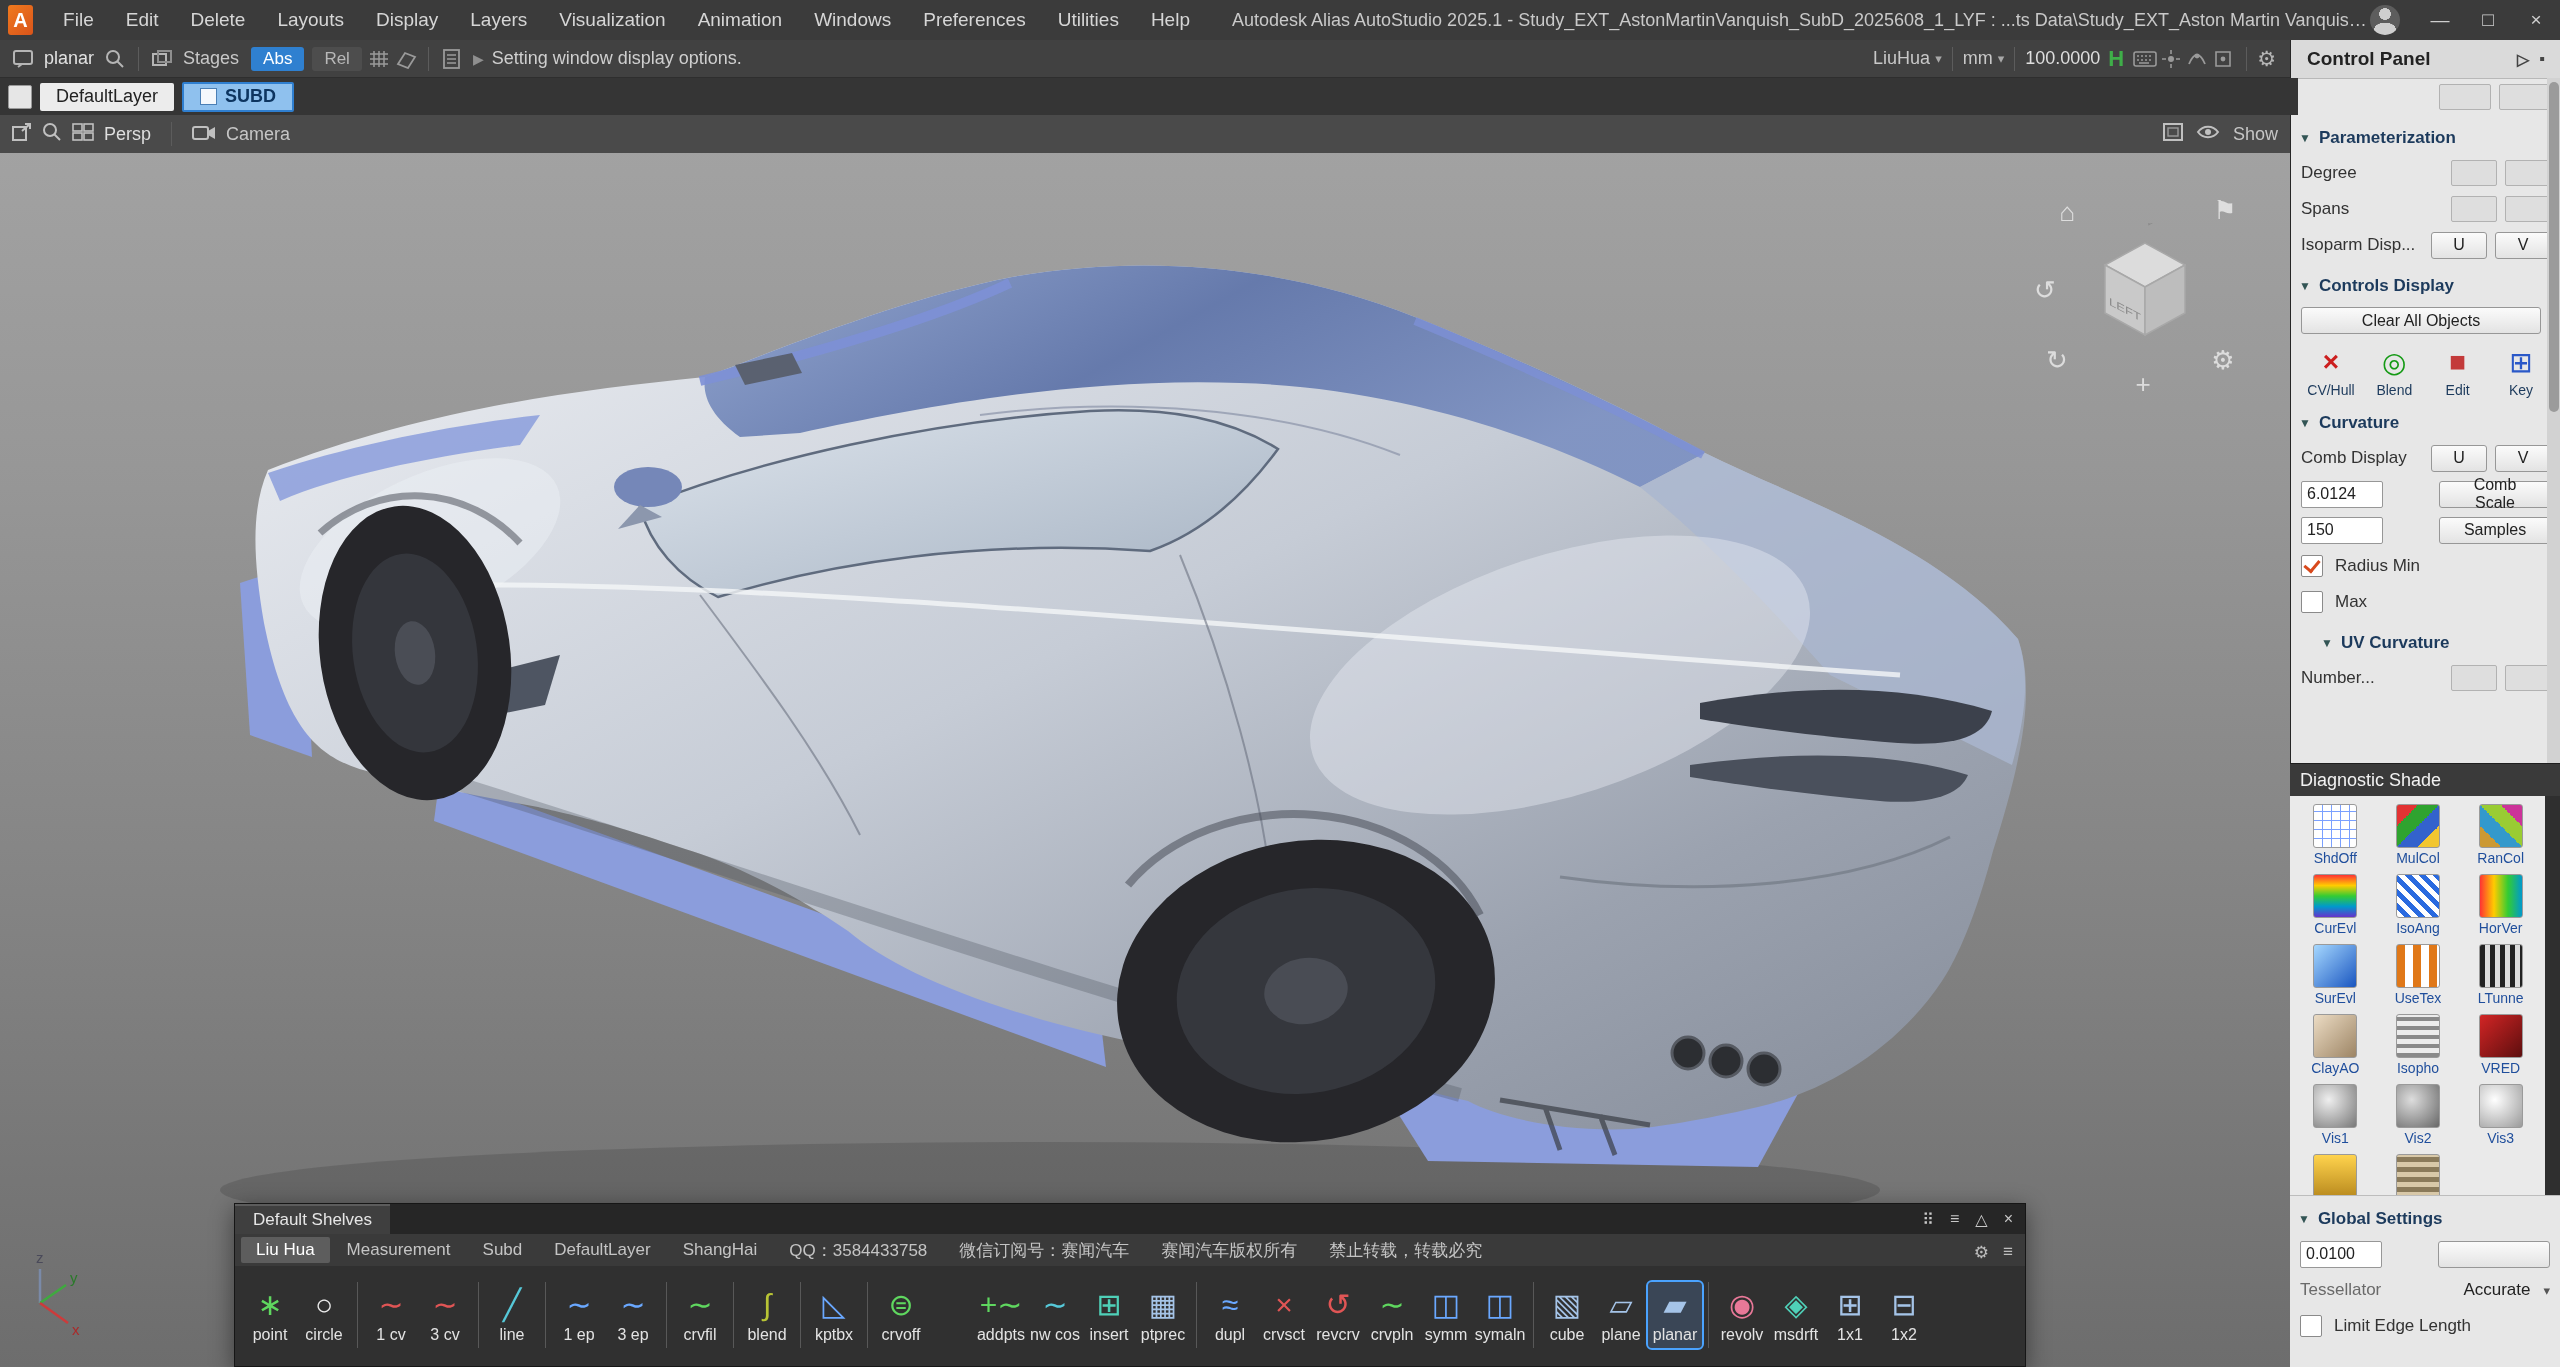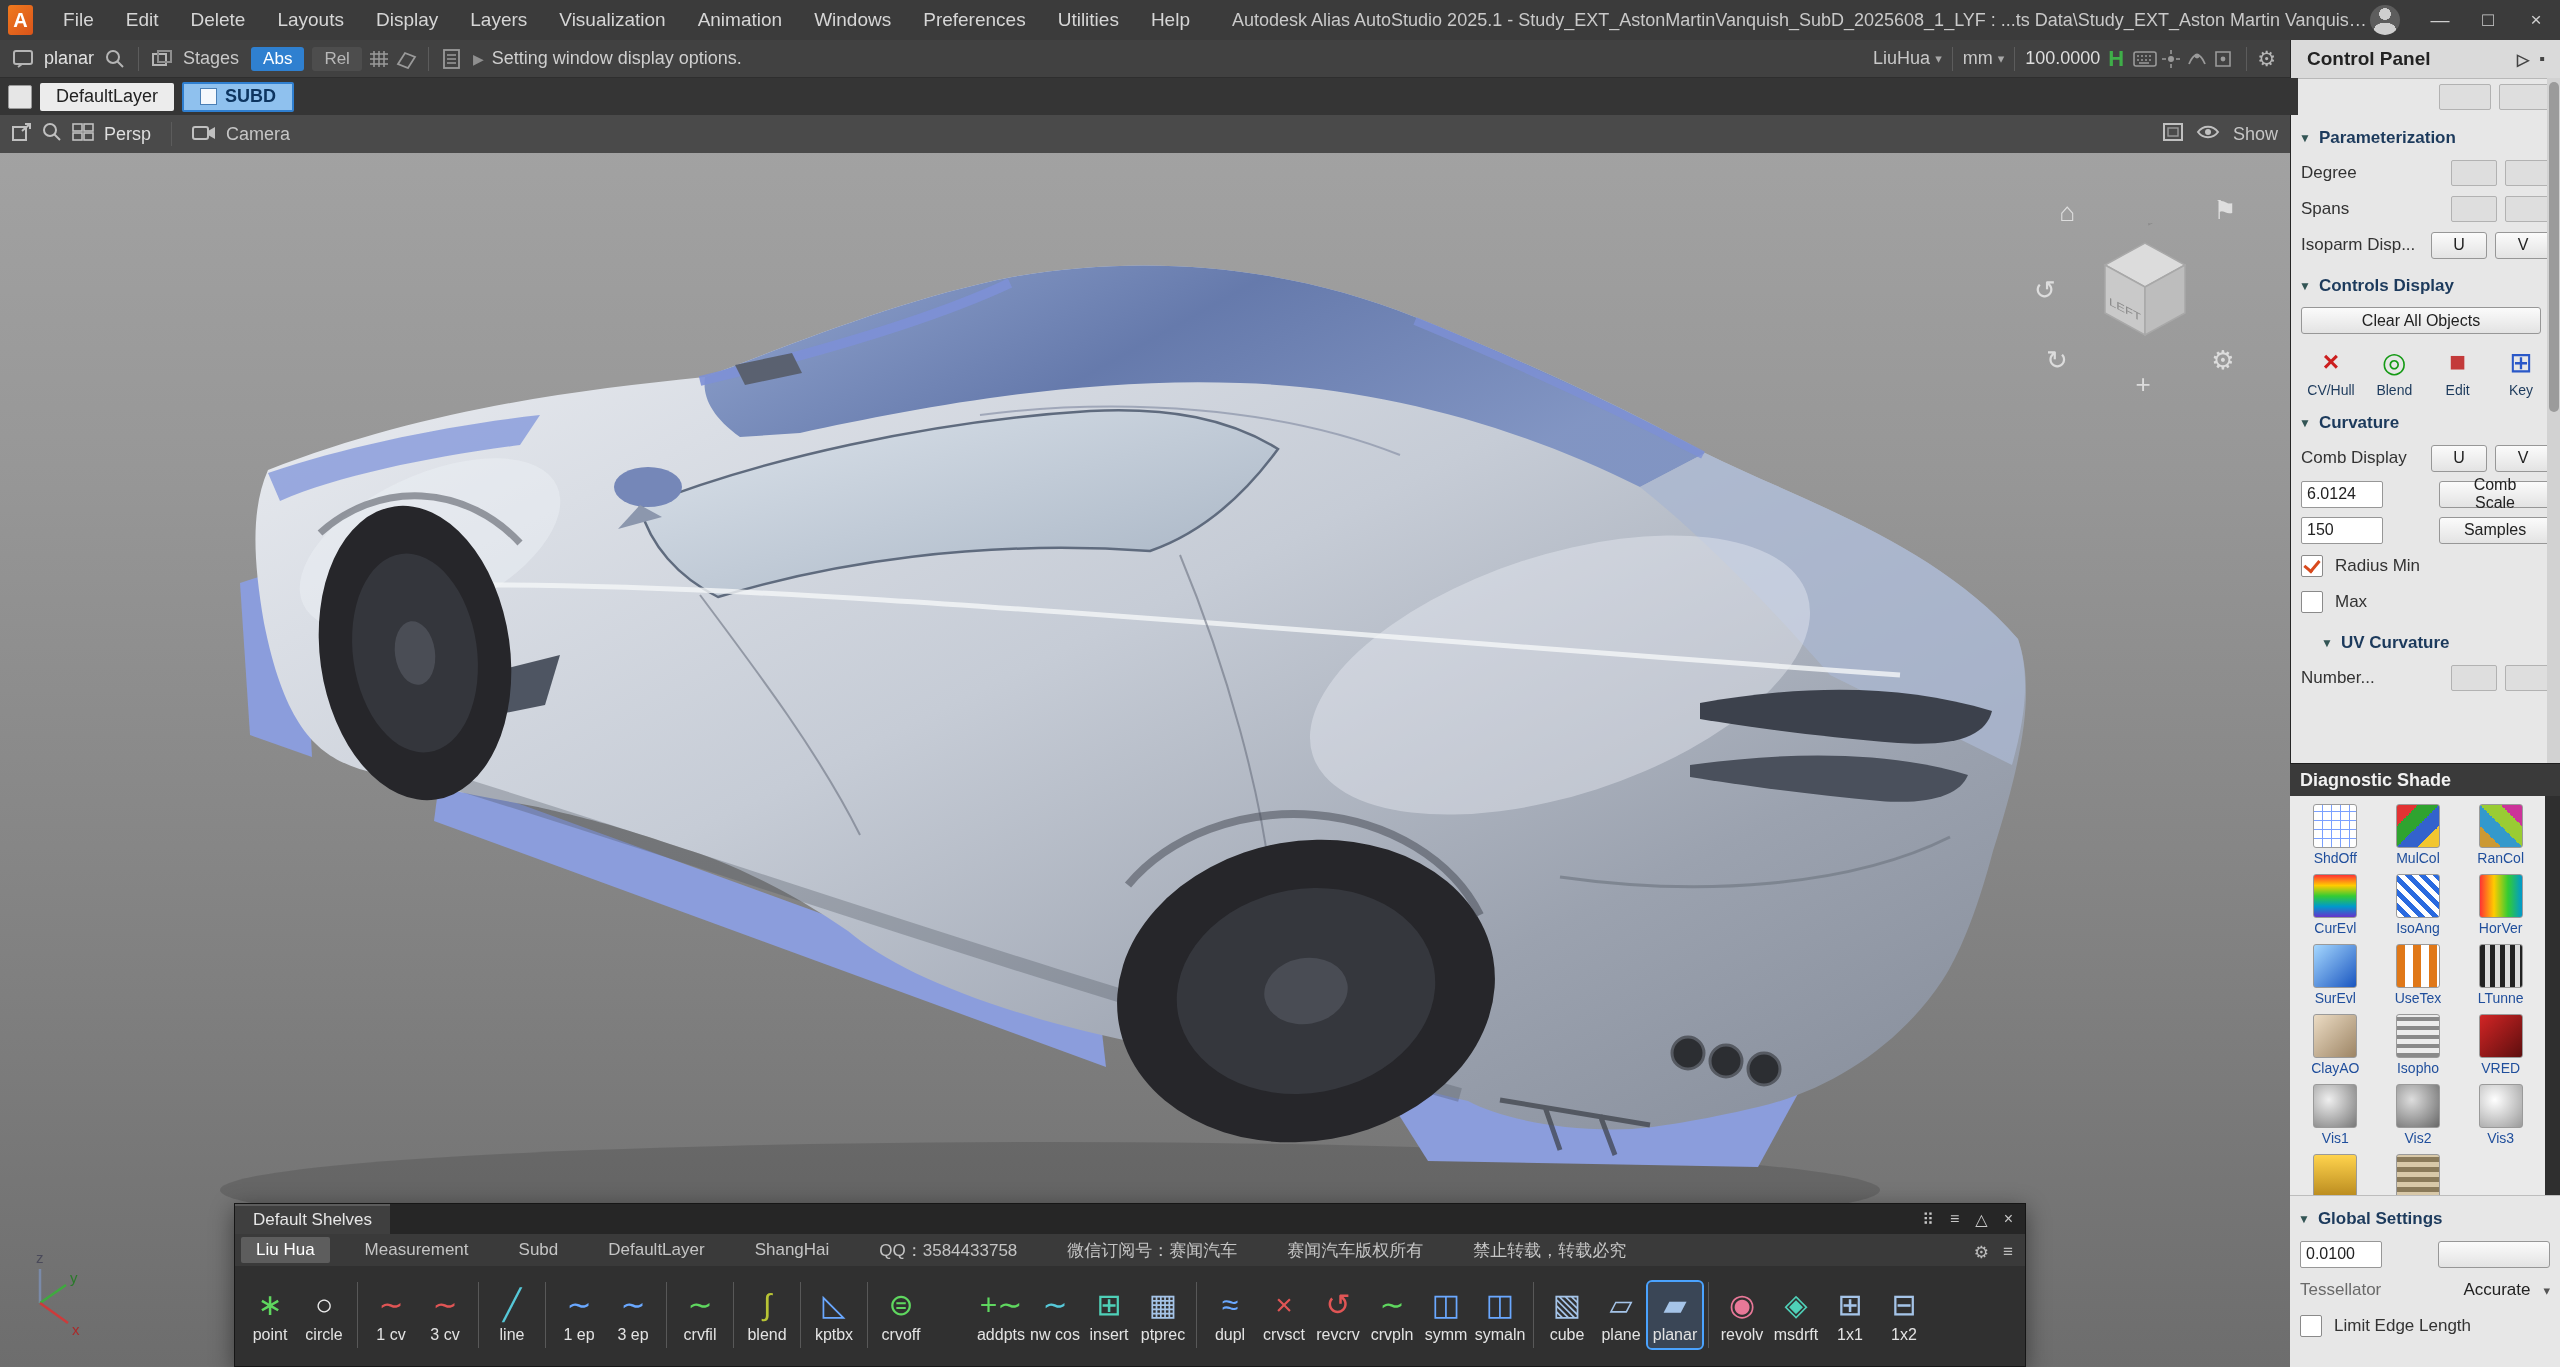--- a/index.html
+++ b/index.html
@@ -82,21 +82,21 @@
   .cd-lbl{font-size:14px;color:#1c3a5c}
   .cd-red .cd-ic{color:#cc1f1f;font-weight:bold}
   .cd-green .cd-ic{color:#159a15}
   .cd-red2 .cd-ic{color:#c33a3a}
   .cd-blue .cd-ic{color:#2a58c8}
   .cp-scroll{position:absolute;right:0;top:38px;width:14px;height:723px;background:#d2d2d2}
   .cp-thumb{position:absolute;left:2px;top:4px;width:10px;height:330px;background:#9b9b9b;border-radius:5px}
   
   .ds-panel{position:absolute;left:2290px;top:763px;width:270px;height:432px;background:#eaeaea;
             border-top:1px solid #1f1f1f;z-index:52}
-  .ds-title{height:32px;background:#3a3a3a;color:#f2f2f2;font-weight:bold;font-size:18px;
+  .ds-title{height:32px;background:#3a3a3a;color:#f2f2f2;font-weight:normal;font-size:18px;
             display:flex;align-items:center;padding:0 10px}
   .ds-scroll{position:absolute;right:0;top:32px;bottom:0;width:15px;background:#2f2f2f}
   .ds-grid{display:grid;grid-template-columns:repeat(3,1fr);padding:6px 18px 0 4px;row-gap:4px}
   .ds-cell{display:flex;flex-direction:column;align-items:center;padding:2px 0}
   .ds-ic{width:44px;height:44px;border:1px solid #9a9a9a;border-radius:3px;box-sizing:border-box}
   .ds-label{font-size:14px;color:#1f4e9c;margin-top:2px}
   .ds-wire{background:repeating-linear-gradient(90deg,rgba(0,0,0,0) 0 8px,#7aa0ff 8px 9px),
                       repeating-linear-gradient(0deg,rgba(0,0,0,0) 0 8px,#7aa0ff 8px 9px),#fff}
   .ds-multi{background:linear-gradient(135deg,#e23333 0 25%,#2fa32f 25% 50%,#3362cc 50% 75%,#f2c630 75%)}
   .ds-rand{background:linear-gradient(45deg,#c93 0 25%,#39c 25% 50%,#9c3 50% 75%,#c39 75%)}
@@ -120,21 +120,21 @@
   .gs-select{display:flex;align-items:center;gap:8px;color:#222;font-size:17px}
   .gs-dim{color:#6a6a6a}
   
   .shelves{position:absolute;left:234px;top:1203px;width:1792px;height:164px;background:#303030;
            border:1px solid #161616;box-shadow:0 6px 22px rgba(0,0,0,.45);z-index:45;box-sizing:border-box}
   .sh-titlebar{height:30px;background:#262626;display:flex;align-items:center;color:#c9c9c9}
   .sh-title-tab{background:#3f3f3f;height:30px;display:flex;align-items:center;padding:0 18px;
                 font-size:17px;color:#e6e6e6;border-top:2px solid #5c5c5c;box-sizing:border-box}
   .sh-tb-right{margin-left:auto;display:flex;align-items:center;gap:16px;padding-right:12px;font-size:16px}
   .sh-tabs{height:32px;background:#3a3a3a;display:flex;align-items:center;padding-left:6px;
-           color:#c4c4c4;font-size:17px;gap:20px}
+           color:#c4c4c4;font-size:17px;gap:2px}
   .sh-tab{padding:0 15px;height:26px;display:flex;align-items:center;border-radius:2px;white-space:nowrap}
   .sh-tab.active{background:#5d5d5d;color:#fff}
   .sh-tabs-right{margin-left:auto;display:flex;gap:14px;padding-right:12px;font-size:17px;color:#bdbdbd}
   .sh-tools{height:98px;display:flex;align-items:center;padding:0 8px}
   .tool{width:54px;display:flex;flex-direction:column;align-items:center;gap:2px;flex:none;
         padding:4px 0;border-radius:4px}
   .tool .g{font-size:30px;line-height:38px;height:38px;color:#ddd}
   .tool .lbl{font-size:16px;color:#e3e3e3;white-space:nowrap}
   .tool.sep{border-left:1px solid #585858;border-radius:0;margin-left:6px;padding-left:6px}
   .tool.gap{margin-left:46px}

